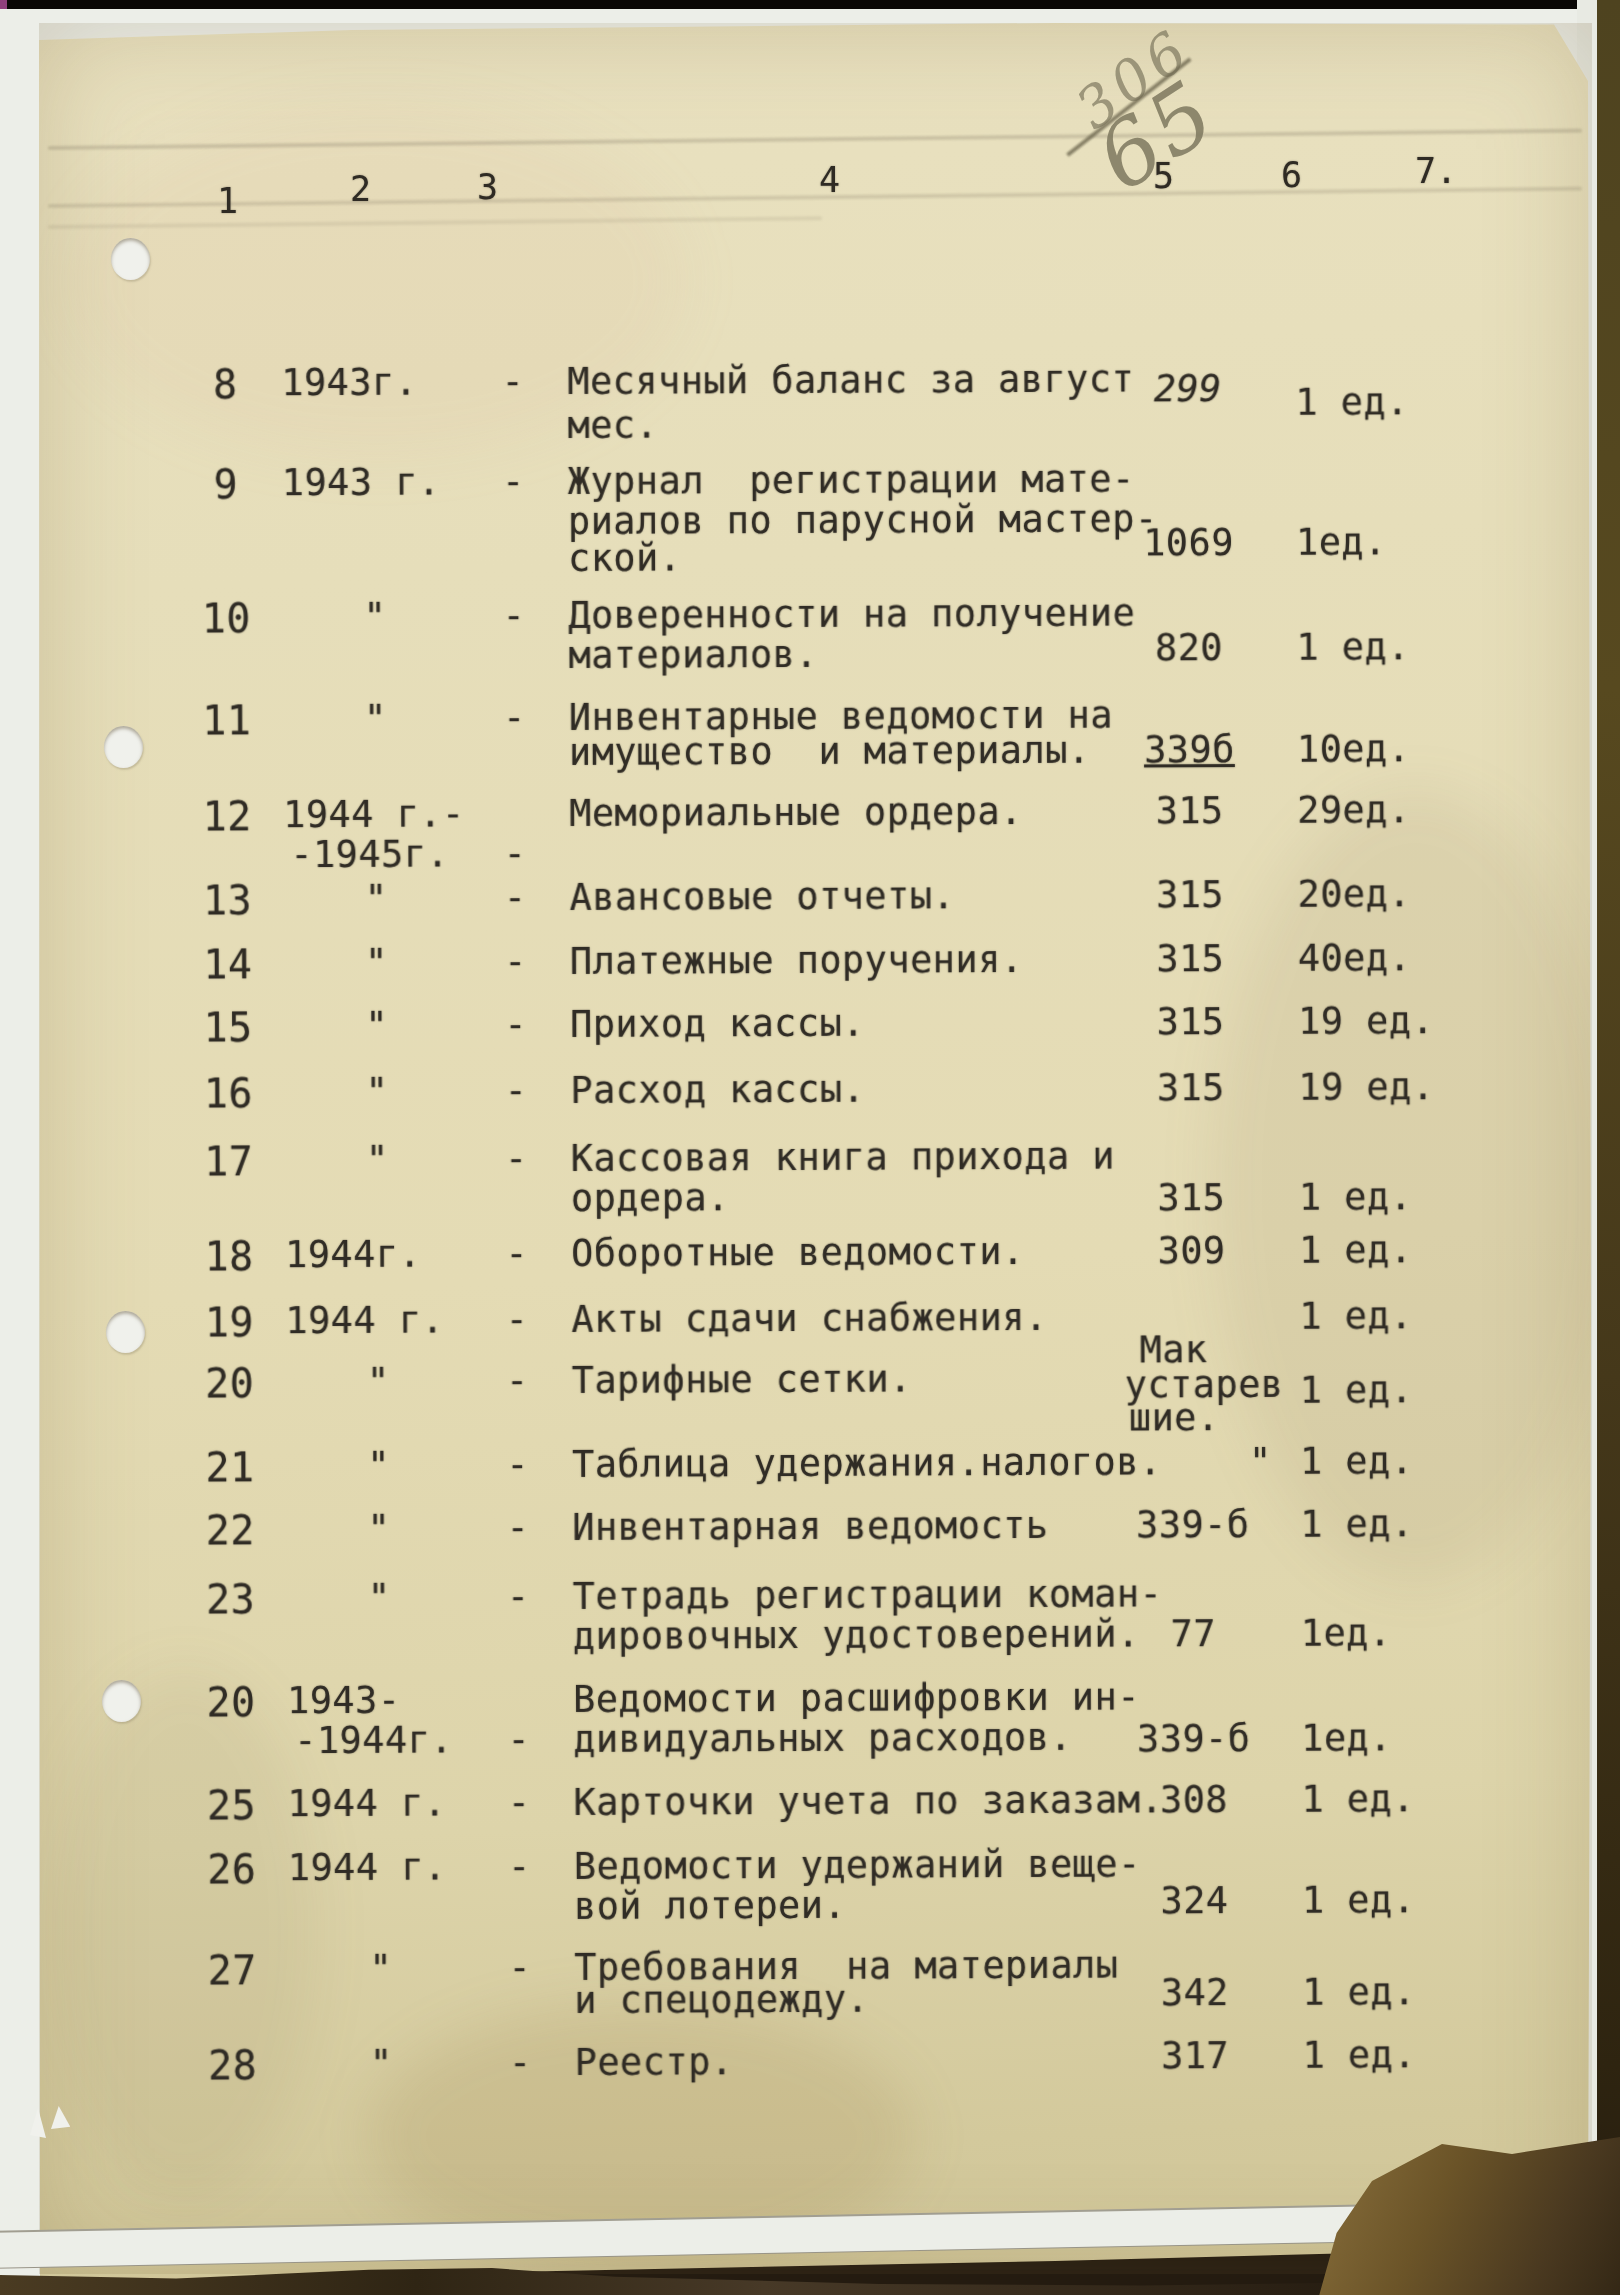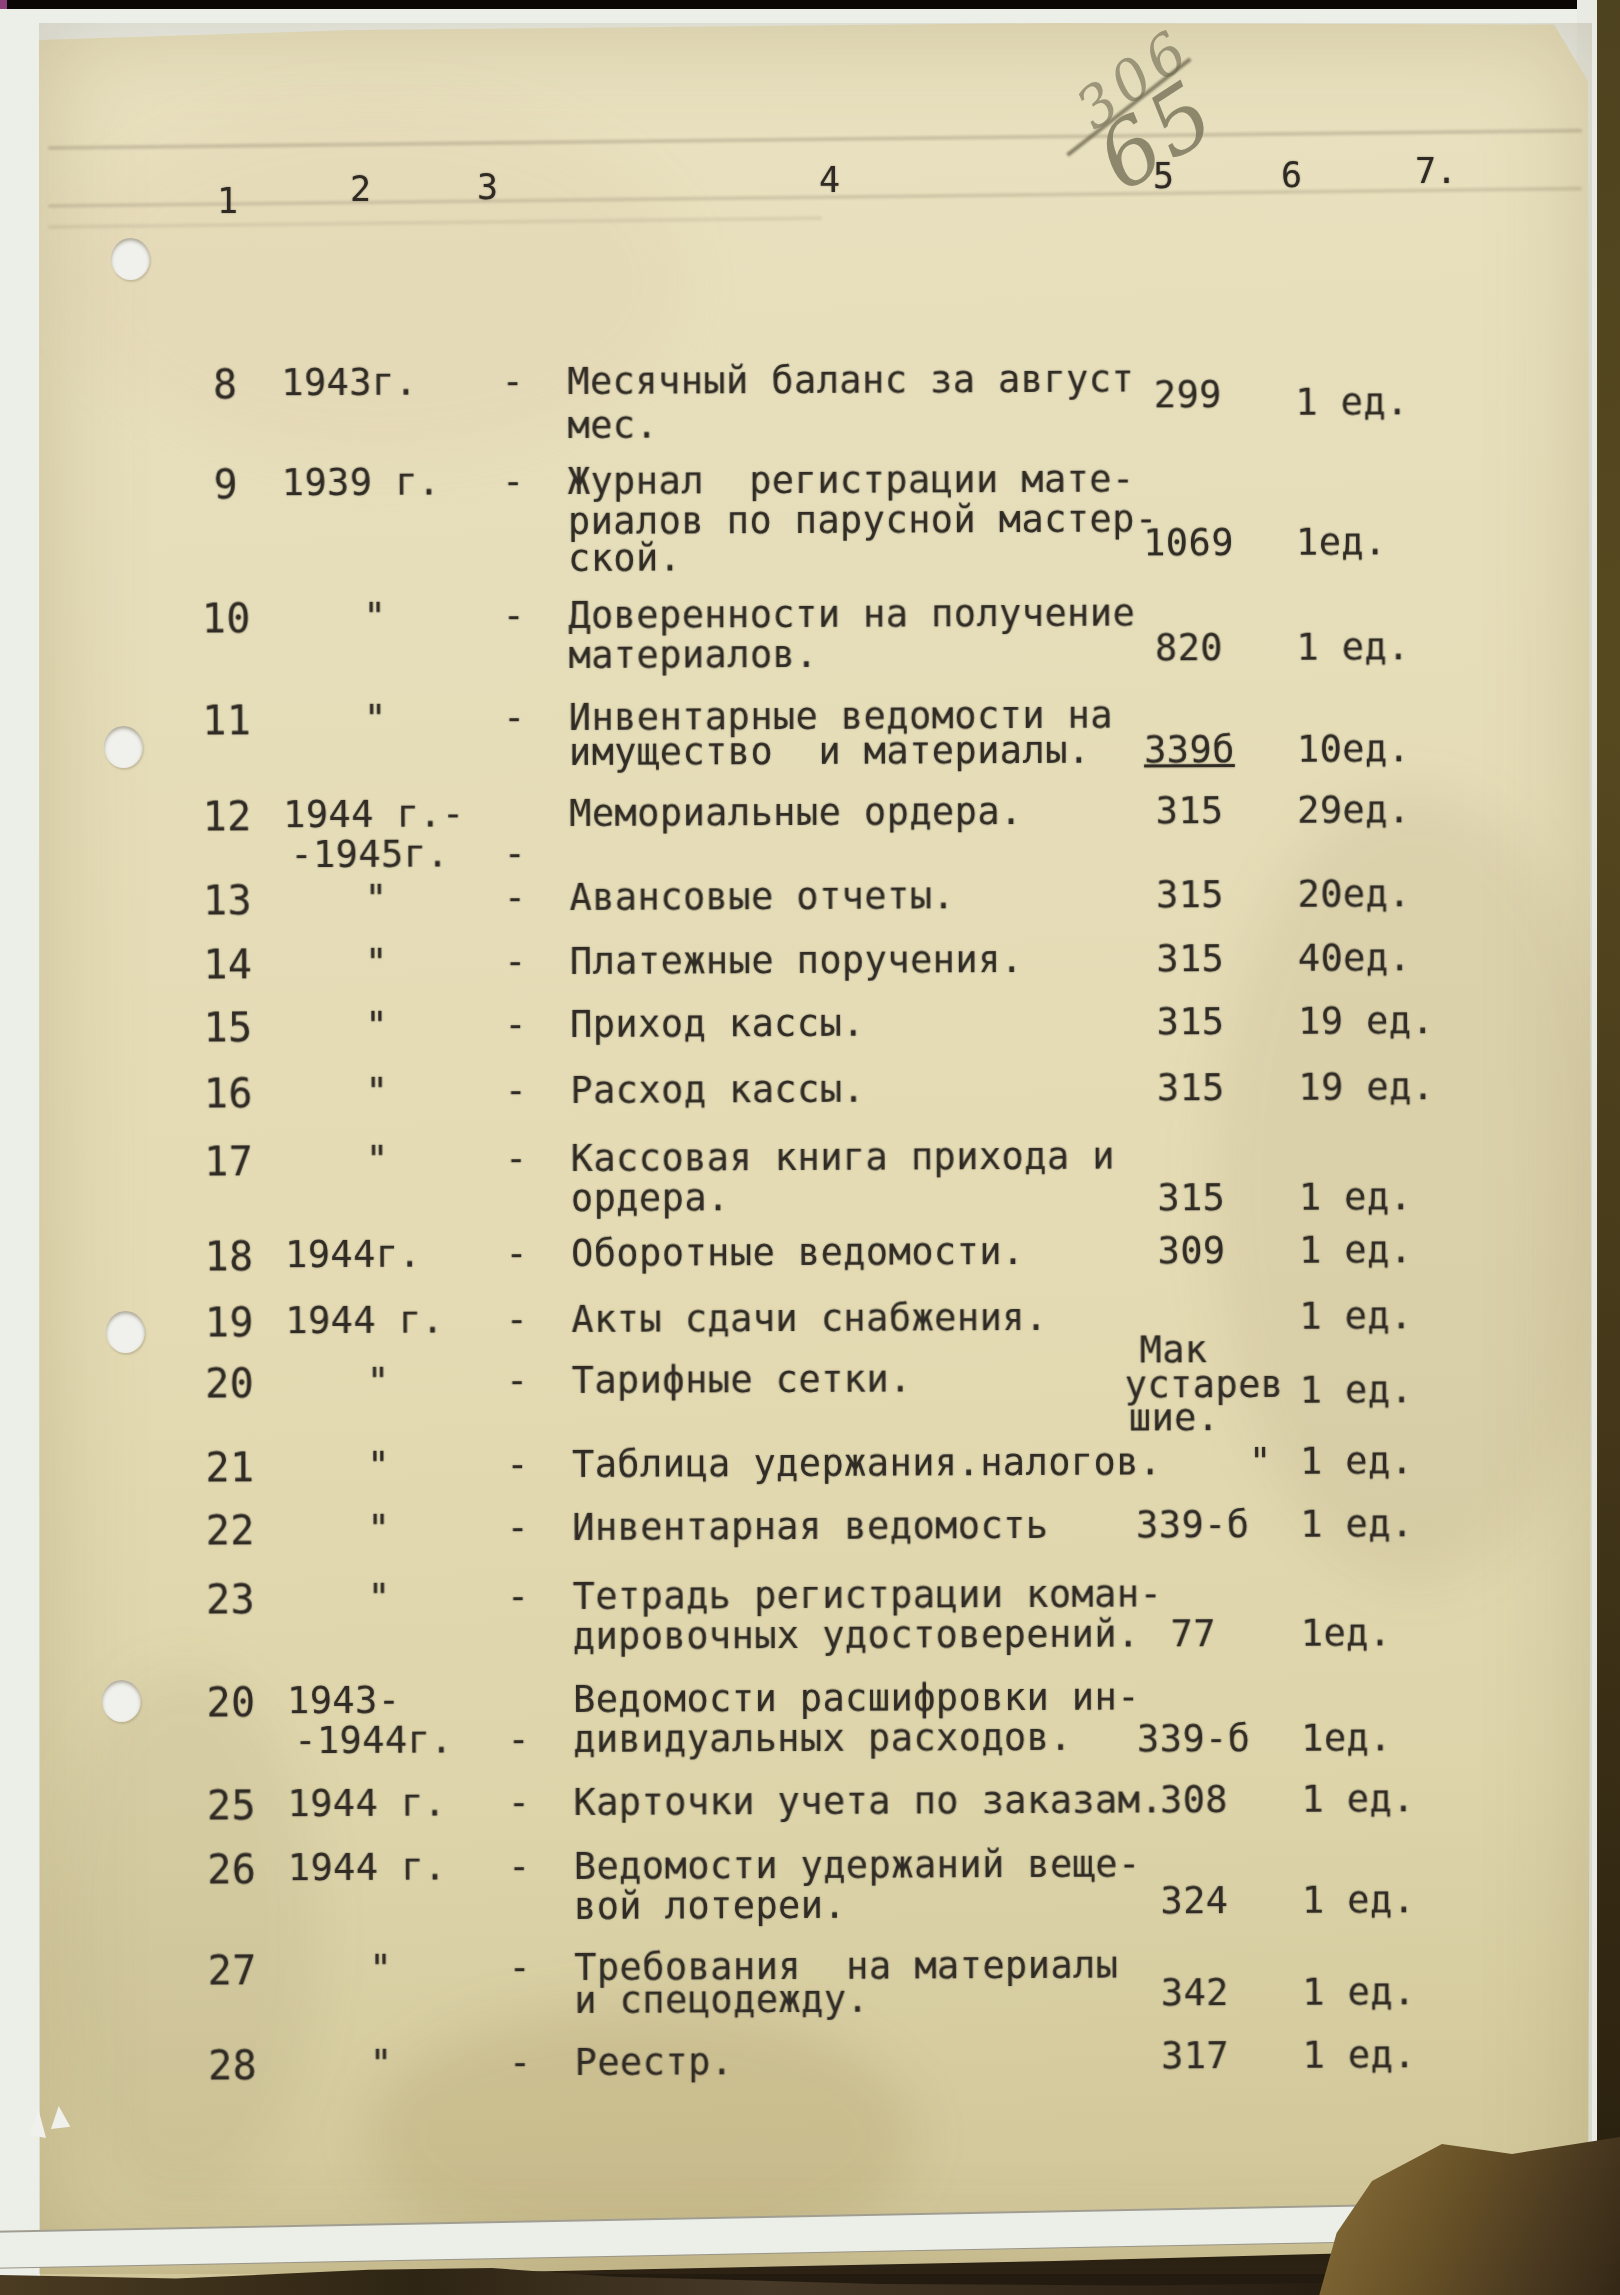--- a/index.html
+++ b/index.html
@@ -115,27 +115,27 @@
 <span class="hdr" style="left:1415px;top:151px;">7.</span>
 
 <div class="abs tblbody">
 
   <div class="row" style="top:359px;">
     <span class="c num">8</span>
     <span class="c date">1943г.</span>
     <span class="c dash">-</span>
     <span class="c desc">Месячный баланс за август</span>
     <span class="c desc" style="top:44px;">мес.</span>
-    <span class="c col5" style="top:16px;">299</span>
+    <span class="c col5" style="top:10px;font-style:italic;">299</span>
     <span class="c col6" style="top:24px;">1 ед.</span>
   </div>
 
   <div class="row" style="top:459px;">
     <span class="c num">9</span>
-    <span class="c date">1939 г.</span>
+    <span class="c date">1943 г.</span>
     <span class="c dash">-</span>
     <span class="c desc">Журнал  регистрации мате-</span>
     <span class="c desc" style="top:40px;">риалов по парусной мастер-</span>
     <span class="c desc" style="top:77px;">ской.</span>
     <span class="c col5" style="top:64px;">1069</span>
     <span class="c col6" style="top:64px;">1ед.</span>
   </div>
 
   <div class="row" style="top:593px;">
     <span class="c num">10</span>

